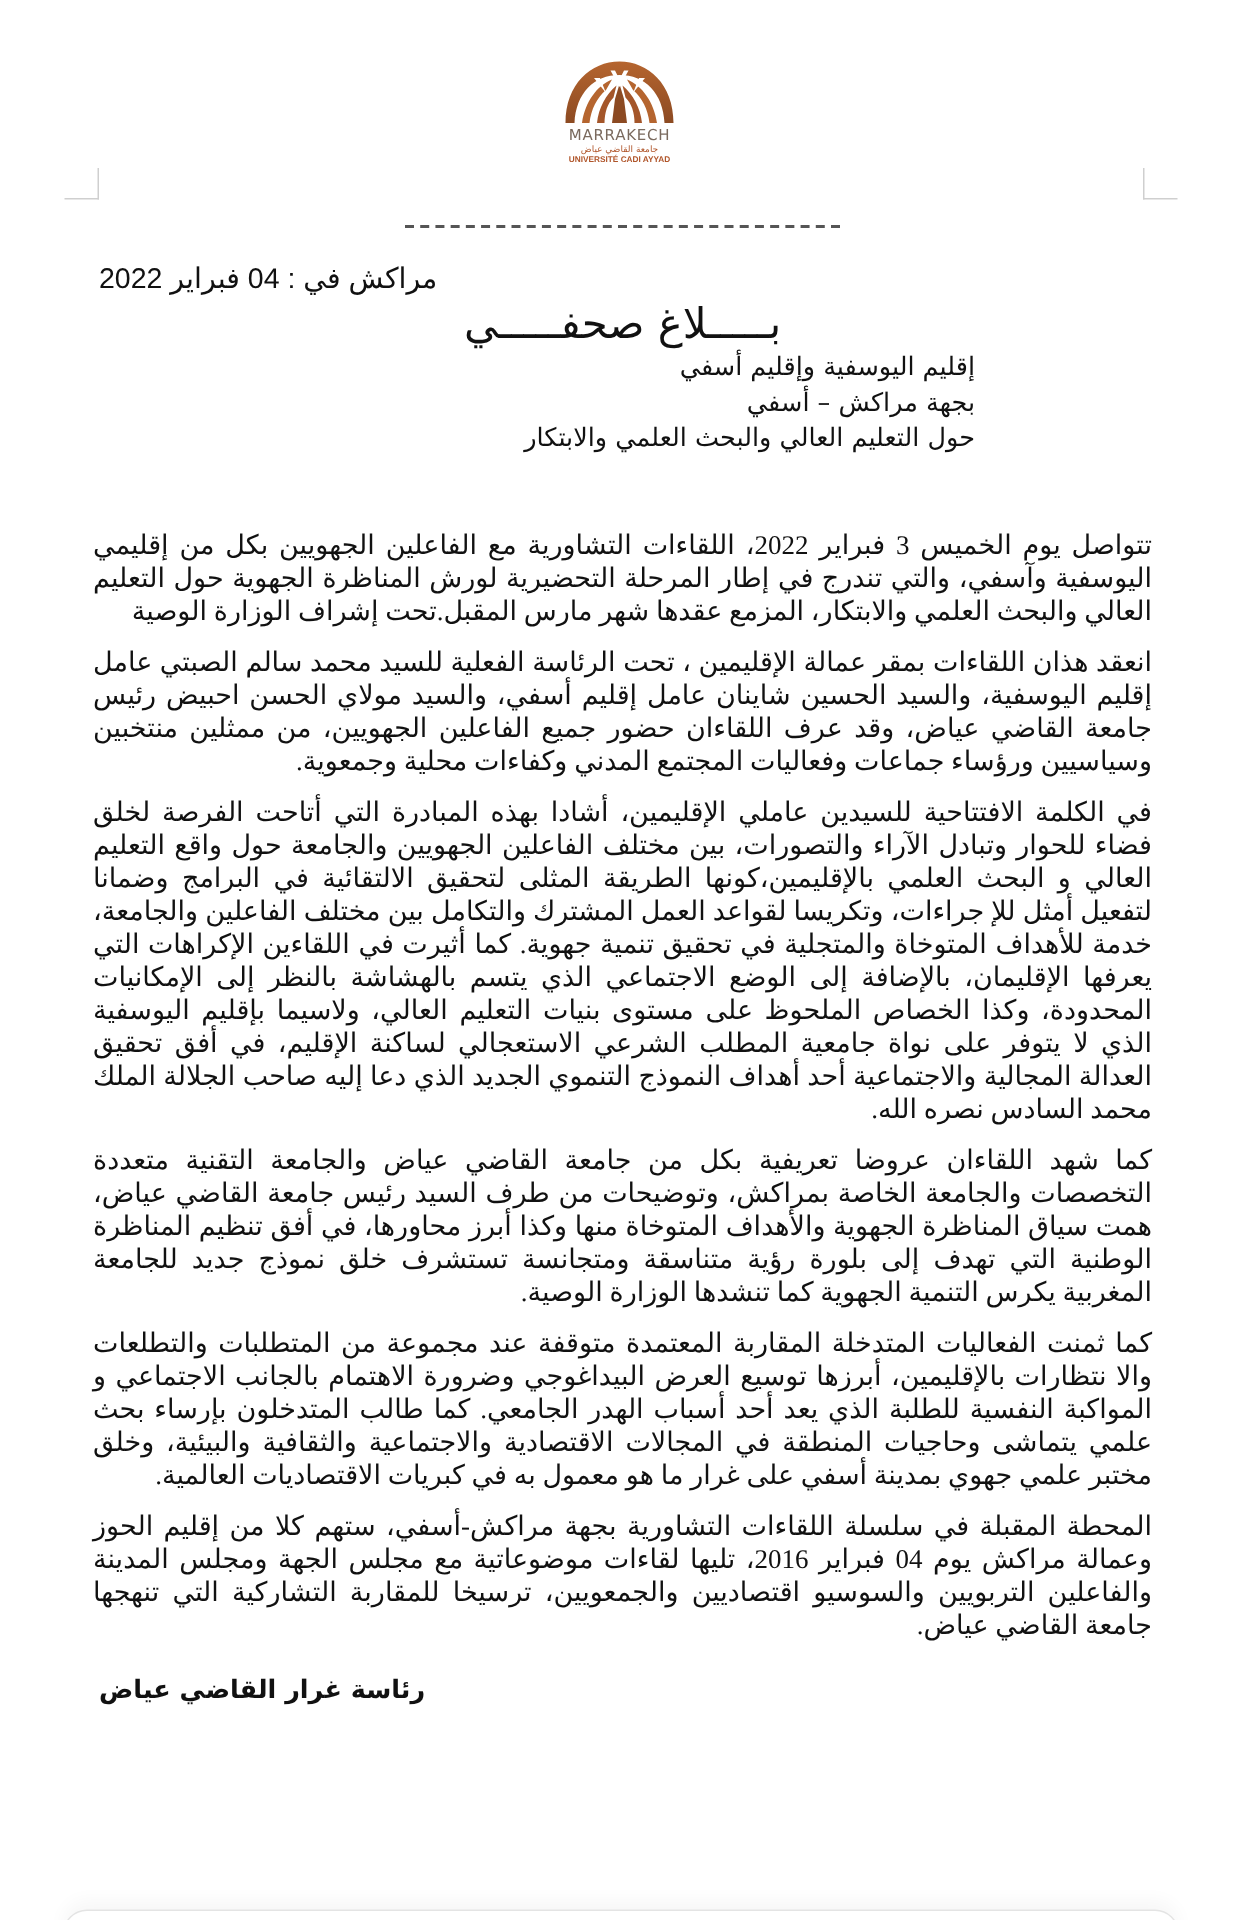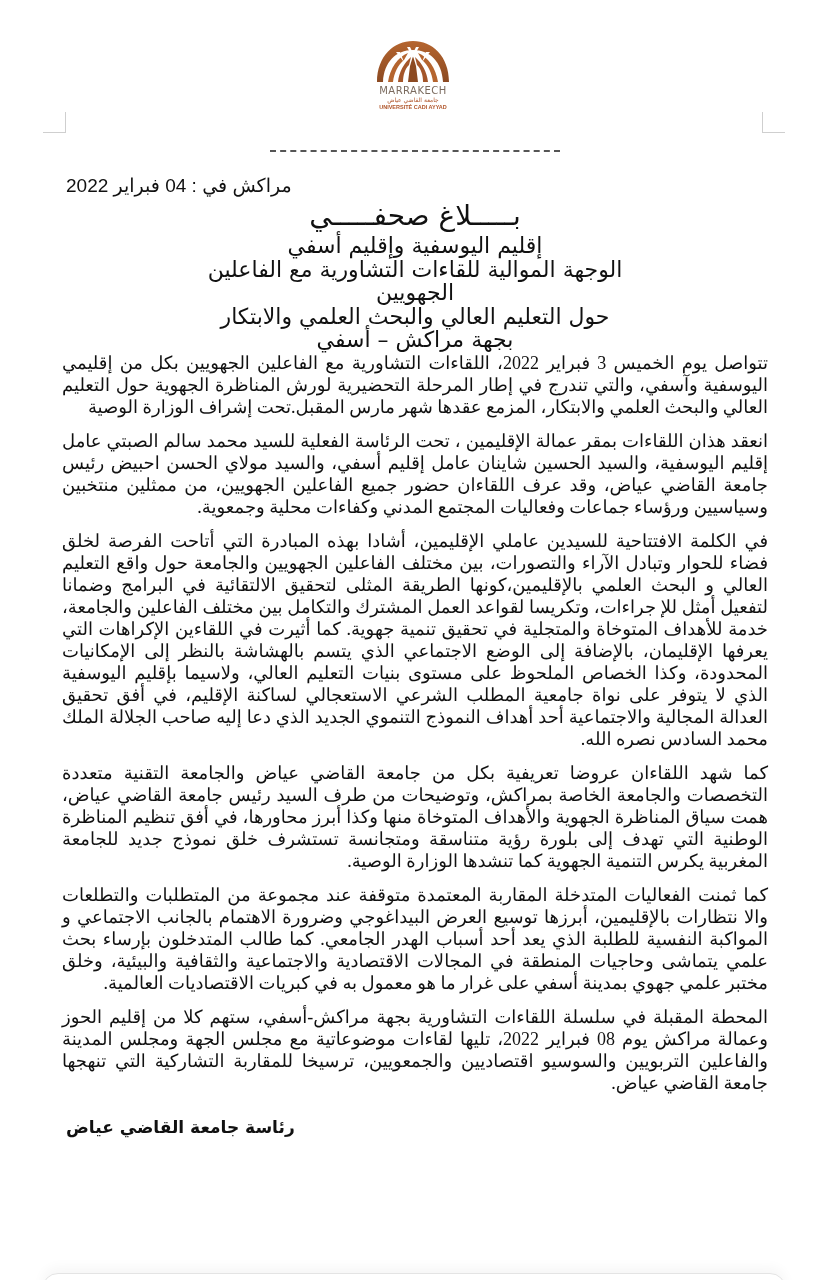--- a/index.html
+++ b/index.html
@@ -102,22 +102,23 @@
       top: 198px;
       text-align: center;
       font-family: "DejaVu Sans", sans-serif;
       font-weight: normal;
     }
     .title-main {
       font-size: 28px;
       line-height: 36px;
     }
     .title-sub {
-      font-size: 22px;
+      font-size: 17px;
       line-height: 23.5px;
+      text-align: right;
     }
     
     .body-text {
       position: absolute;
       left: 62px;
       width: 706px;
       top: 352px;
       font-family: Liberation Serif, serif;
       font-size: 18px;
       line-height: 22px;
@@ -187,32 +188,31 @@
   <div class="corner corner-left"></div>
   <div class="corner corner-right"></div>
 
   <div class="separator"></div>
 
   <div class="date">مراكش في : 04 فبراير 2022</div>
 
   <div class="titles">
     <div class="title-main">بـــــلاغ صحفـــــي</div>
     <div class="title-sub">إقليم اليوسفية وإقليم أسفي</div>
-    <div class="title-sub">الوجهة الموالية للقاءات التشاورية مع الفاعلين الجهويين</div>
+    <div class="title-sub">بجهة مراكش – أسفي</div>
     <div class="title-sub">حول التعليم العالي والبحث العلمي والابتكار</div>
-    <div class="title-sub">بجهة مراكش – أسفي</div>
   </div>
 
   <div class="body-text">
     <p>تتواصل يوم الخميس 3 فبراير 2022، اللقاءات التشاورية مع الفاعلين الجهويين بكل من إقليمي اليوسفية وآسفي، والتي تندرج في إطار المرحلة التحضيرية لورش المناظرة الجهوية حول التعليم العالي والبحث العلمي والابتكار، المزمع عقدها شهر مارس المقبل.تحت إشراف الوزارة الوصية</p>
     <p>انعقد هذان اللقاءات بمقر عمالة الإقليمين ، تحت الرئاسة الفعلية للسيد محمد سالم الصبتي عامل إقليم اليوسفية، والسيد الحسين شاينان عامل إقليم أسفي، والسيد مولاي الحسن احبيض رئيس جامعة القاضي عياض، وقد عرف اللقاءان حضور جميع الفاعلين الجهويين، من ممثلين منتخبين وسياسيين ورؤساء جماعات وفعاليات المجتمع المدني وكفاءات محلية وجمعوية.</p>
     <p>في الكلمة الافتتاحية للسيدين عاملي الإقليمين، أشادا بهذه المبادرة التي أتاحت الفرصة لخلق فضاء للحوار وتبادل الآراء والتصورات، بين مختلف الفاعلين الجهويين والجامعة حول واقع التعليم العالي و البحث العلمي بالإقليمين،كونها الطريقة المثلى لتحقيق الالتقائية في البرامج وضمانا لتفعيل أمثل للإ جراءات، وتكريسا لقواعد العمل المشترك والتكامل بين مختلف الفاعلين والجامعة، خدمة للأهداف المتوخاة والمتجلية في تحقيق تنمية جهوية. كما أثيرت في اللقاءين الإكراهات التي يعرفها الإقليمان، بالإضافة إلى الوضع الاجتماعي الذي يتسم بالهشاشة بالنظر إلى الإمكانيات المحدودة، وكذا الخصاص الملحوظ على مستوى بنيات التعليم العالي، ولاسيما بإقليم اليوسفية الذي لا يتوفر على نواة جامعية المطلب الشرعي الاستعجالي لساكنة الإقليم، في أفق تحقيق العدالة المجالية والاجتماعية أحد أهداف النموذج التنموي الجديد الذي دعا إليه صاحب الجلالة الملك محمد السادس نصره الله.</p>
     <p>كما شهد اللقاءان عروضا تعريفية بكل من جامعة القاضي عياض والجامعة التقنية متعددة التخصصات والجامعة الخاصة بمراكش، وتوضيحات من طرف السيد رئيس جامعة القاضي عياض، همت سياق المناظرة الجهوية والأهداف المتوخاة منها وكذا أبرز محاورها، في أفق تنظيم المناظرة الوطنية التي تهدف إلى بلورة رؤية متناسقة ومتجانسة تستشرف خلق نموذج جديد للجامعة المغربية يكرس التنمية الجهوية كما تنشدها الوزارة الوصية.</p>
     <p>كما ثمنت الفعاليات المتدخلة المقاربة المعتمدة متوقفة عند مجموعة من المتطلبات والتطلعات والا نتظارات بالإقليمين، أبرزها توسيع العرض البيداغوجي وضرورة الاهتمام بالجانب الاجتماعي و المواكبة النفسية للطلبة الذي يعد أحد أسباب الهدر الجامعي. كما طالب المتدخلون بإرساء بحث علمي يتماشى وحاجيات المنطقة في المجالات الاقتصادية والاجتماعية والثقافية والبيئية، وخلق مختبر علمي جهوي بمدينة أسفي على غرار ما هو معمول به في كبريات الاقتصاديات العالمية.</p>
-    <p>المحطة المقبلة في سلسلة اللقاءات التشاورية بجهة مراكش-أسفي، ستهم كلا من إقليم الحوز وعمالة مراكش يوم 08 فبراير 2022، تليها لقاءات موضوعاتية مع مجلس الجهة ومجلس المدينة والفاعلين التربويين والسوسيو اقتصاديين والجمعويين، ترسيخا للمقاربة التشاركية التي تنهجها جامعة القاضي عياض.</p>
+    <p>المحطة المقبلة في سلسلة اللقاءات التشاورية بجهة مراكش-أسفي، ستهم كلا من إقليم الحوز وعمالة مراكش يوم 04 فبراير 2016، تليها لقاءات موضوعاتية مع مجلس الجهة ومجلس المدينة والفاعلين التربويين والسوسيو اقتصاديين والجمعويين، ترسيخا للمقاربة التشاركية التي تنهجها جامعة القاضي عياض.</p>
   </div>
 
   <div class="signature">
-    <span>رئاسة جامعة القاضي عياض</span>
+    <span>رئاسة غرار القاضي عياض</span>
   </div>
 
   <div class="bottom-bar"></div>
 </div>
 
 </body></html>

